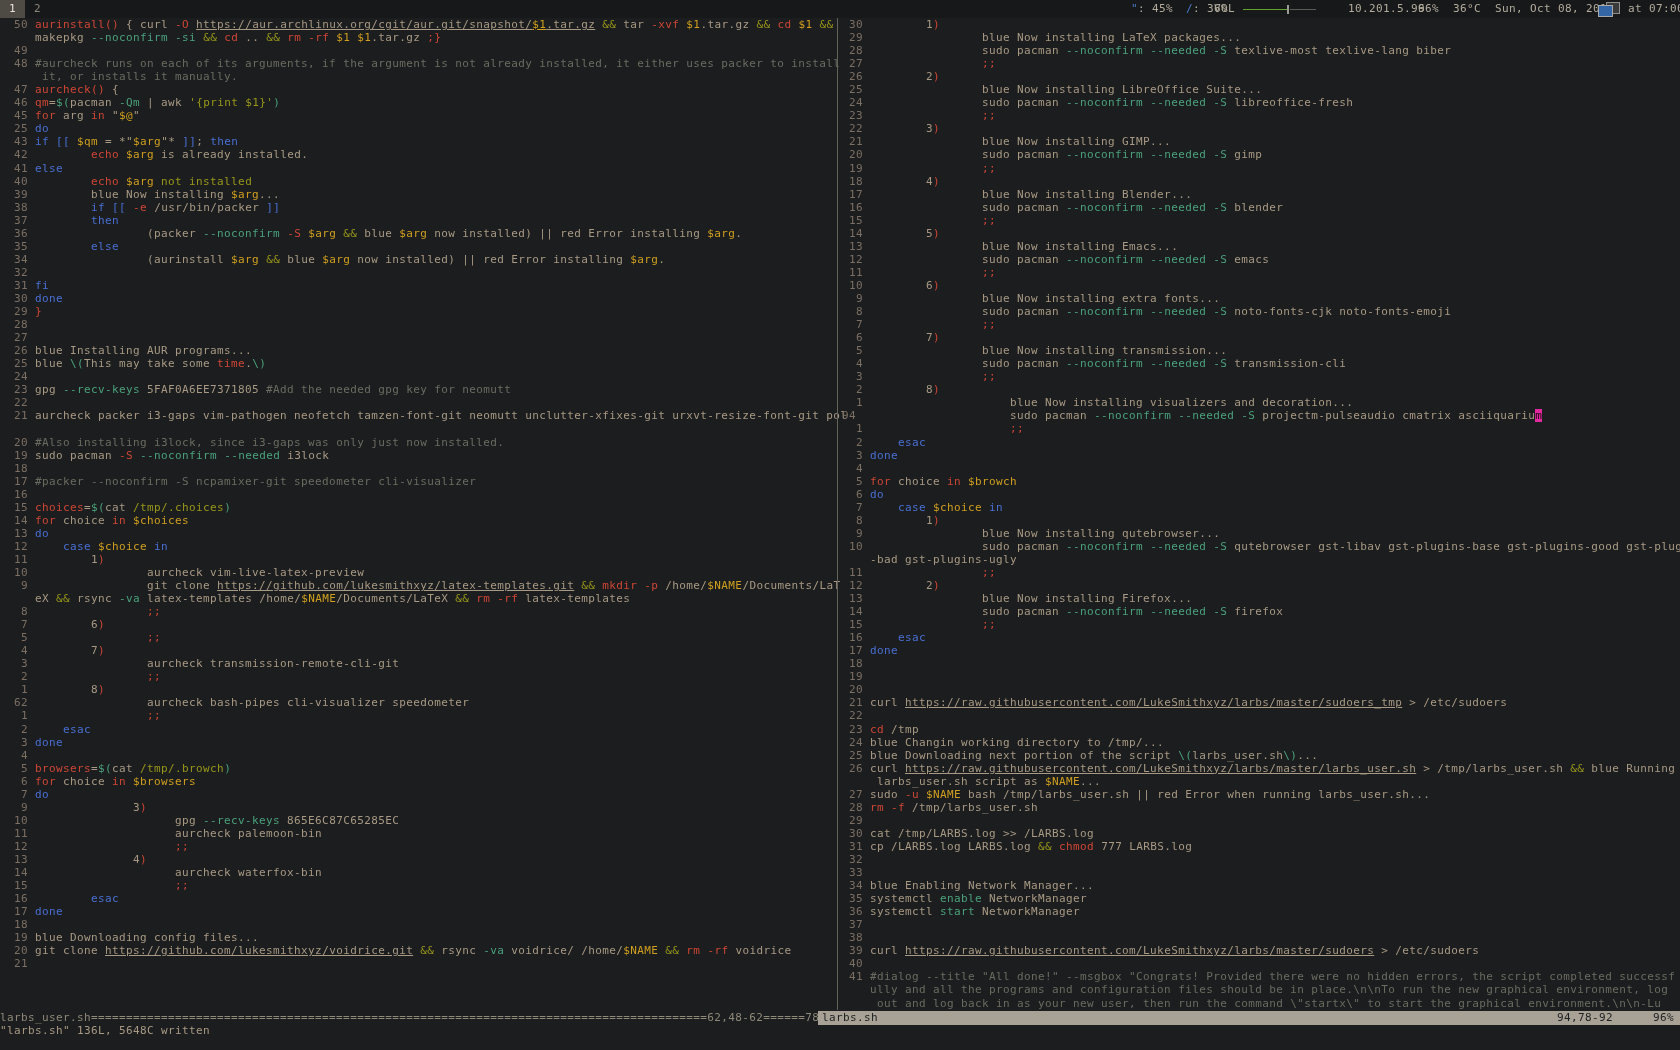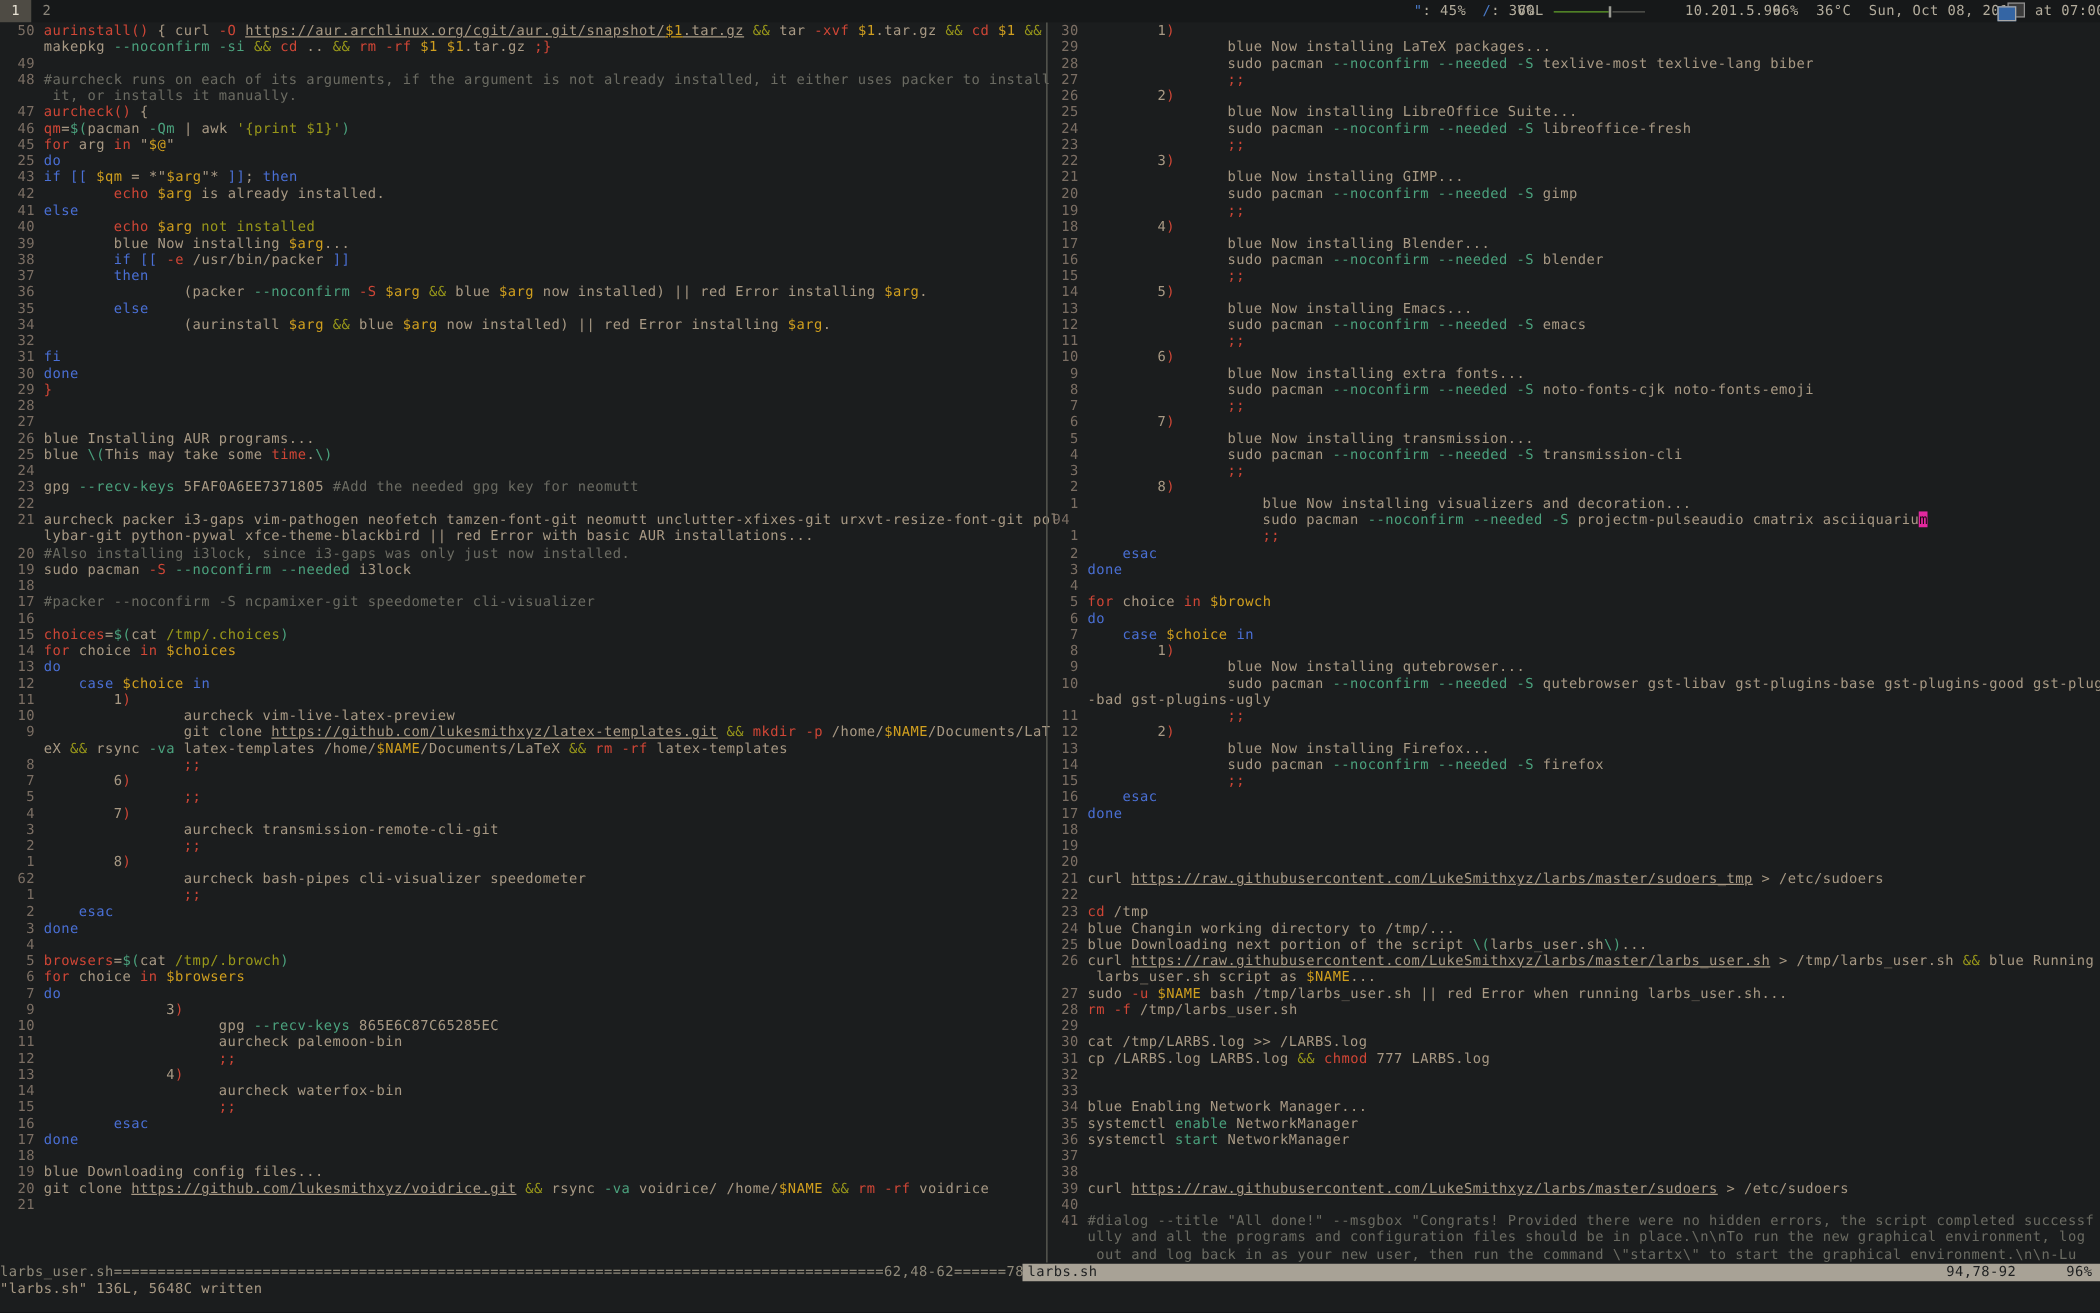--- a/index.html
+++ b/index.html
@@ -102,21 +102,21 @@
         <div class="row"><span class="num">30 </span><span class="c-b">done</span></div>
         <div class="row"><span class="num">29 </span><span class="c-r">}</span></div>
         <div class="row"><span class="num">28 </span></div>
         <div class="row"><span class="num">27 </span></div>
         <div class="row"><span class="num">26 </span><span class="c-t">blue Installing AUR programs...</span></div>
         <div class="row"><span class="num">25 </span><span class="c-t">blue </span><span class="c-q">\(</span><span class="c-t">This may take some </span><span class="c-r">time</span><span class="c-t">.</span><span class="c-q">\)</span></div>
         <div class="row"><span class="num">24 </span></div>
         <div class="row"><span class="num">23 </span><span class="c-t">gpg </span><span class="c-q">--recv-keys</span><span class="c-t"> 5FAF0A6EE7371805 </span><span class="c-c">#Add the needed gpg key for neomutt</span></div>
         <div class="row"><span class="num">22 </span></div>
         <div class="row"><span class="num">21 </span><span class="c-t">aurcheck packer i3-gaps vim-pathogen neofetch tamzen-font-git neomutt unclutter-xfixes-git urxvt-resize-font-git pol</span></div>
-        <div class="row"><span class="num">   </span><span class="c-t">lybar-git python-pywal xfce-theme-blackbird || red Error with basic AUR installations...</span></div>
+        <div class="row"><span class="num">   </span></div>
         <div class="row"><span class="num">20 </span><span class="c-c">#Also installing i3lock, since i3-gaps was only just now installed.</span></div>
         <div class="row"><span class="num">19 </span><span class="c-t">sudo pacman </span><span class="c-r">-S</span><span class="c-t"> </span><span class="c-q">--noconfirm</span><span class="c-t"> </span><span class="c-q">--needed</span><span class="c-t"> i3lock</span></div>
         <div class="row"><span class="num">18 </span></div>
         <div class="row"><span class="num">17 </span><span class="c-c">#packer --noconfirm -S ncpamixer-git speedometer cli-visualizer</span></div>
         <div class="row"><span class="num">16 </span></div>
         <div class="row"><span class="num">15 </span><span class="c-r">choices</span><span class="c-t">=</span><span class="c-q">$(</span><span class="c-t">cat </span><span class="c-g">/tmp/.choices</span><span class="c-q">)</span></div>
         <div class="row"><span class="num">14 </span><span class="c-r">for</span><span class="c-t"> choice </span><span class="c-r">in</span><span class="c-t"> </span><span class="c-y">$choices</span></div>
         <div class="row"><span class="num">13 </span><span class="c-b">do</span></div>
         <div class="row"><span class="num">12 </span><span class="c-t">    </span><span class="c-b">case</span><span class="c-t"> </span><span class="c-y">$choice</span><span class="c-t"> </span><span class="c-b">in</span></div>
         <div class="row"><span class="num">11 </span><span class="c-t">        1</span><span class="c-r">)</span></div>

